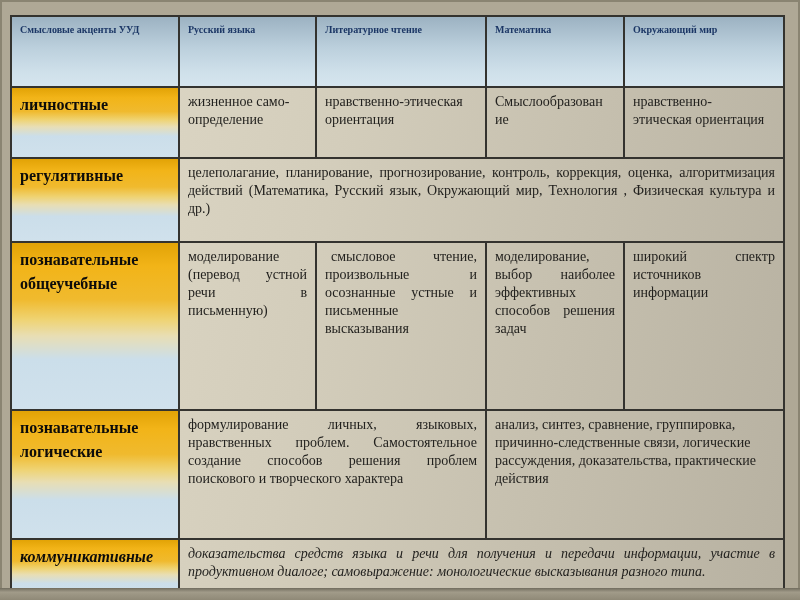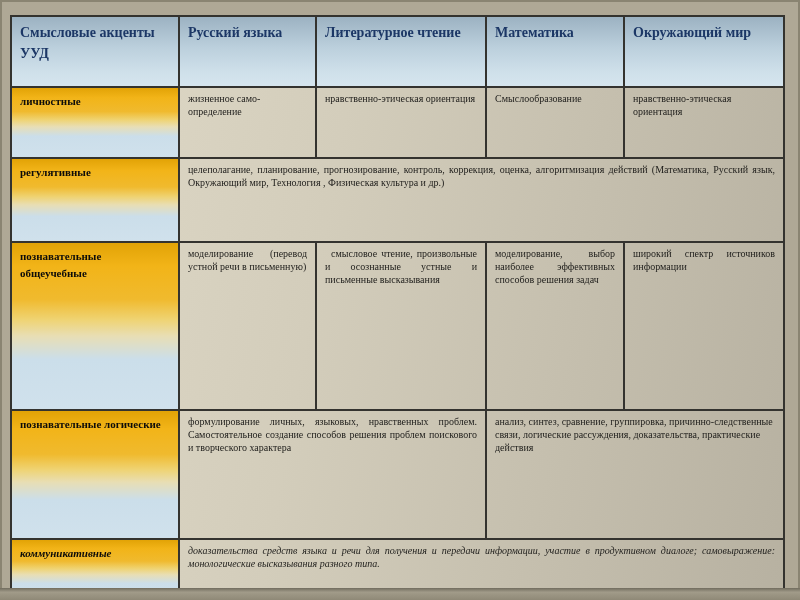--- a/index.html
+++ b/index.html
@@ -13,31 +13,31 @@
     position:absolute; left:0; right:0; bottom:0; height:12px;
     background:linear-gradient(#716c5e, #a19b89 35%, #8f8977);
   }
   table.uud {
     position:absolute; left:10px; top:15px; width:773px;
     border-collapse:collapse; table-layout:fixed;
     background:linear-gradient(100deg,#e1dbc9 0%, #d3cdbb 40%, #b7b1a1 100%);
   }
   td {
     border:2px solid #34332f; vertical-align:top;
-    padding:5px 8px; color:#23221f; font-size:10px; line-height:1.28;
+    padding:5px 8px; color:#23221f; font-size:14px; line-height:1.28;
     overflow:hidden;
   }
   td.hd {
     background:linear-gradient(#9cb2c2 0%, #bcd0dd 45%, #cfe0ea 80%, #d6e5ee 100%);
-    color:#1c3766; font-weight:bold; font-size:14px; line-height:1.5;
+    color:#1c3766; font-weight:bold; font-size:10px; line-height:1.5;
   }
   td.lbl {
     background:linear-gradient(#e2a306 0%, #f2b418 14%, #f0ba2e 34%,
       #efd372 46%, #e8deb4 56%, #cbdeea 70%, #d0e1ec 100%);
-    color:#0d0c0a; font-weight:bold; font-size:11px; line-height:1.5;
+    color:#0d0c0a; font-weight:bold; font-size:16px; line-height:1.5;
   }
   tr.rh  { height:71px; }
   tr.r1  { height:71px; }
   tr.r2  { height:84px; }
   tr.r3  { height:168px; }
   tr.r4  { height:129px; }
   tr.r5  { height:64px;font-style:italic; }
   .j   { text-align:justify;margin-left:48px; }
   .ind { text-indent:6px; }
   .brk { word-break:break-all; padding-right:16px; }

